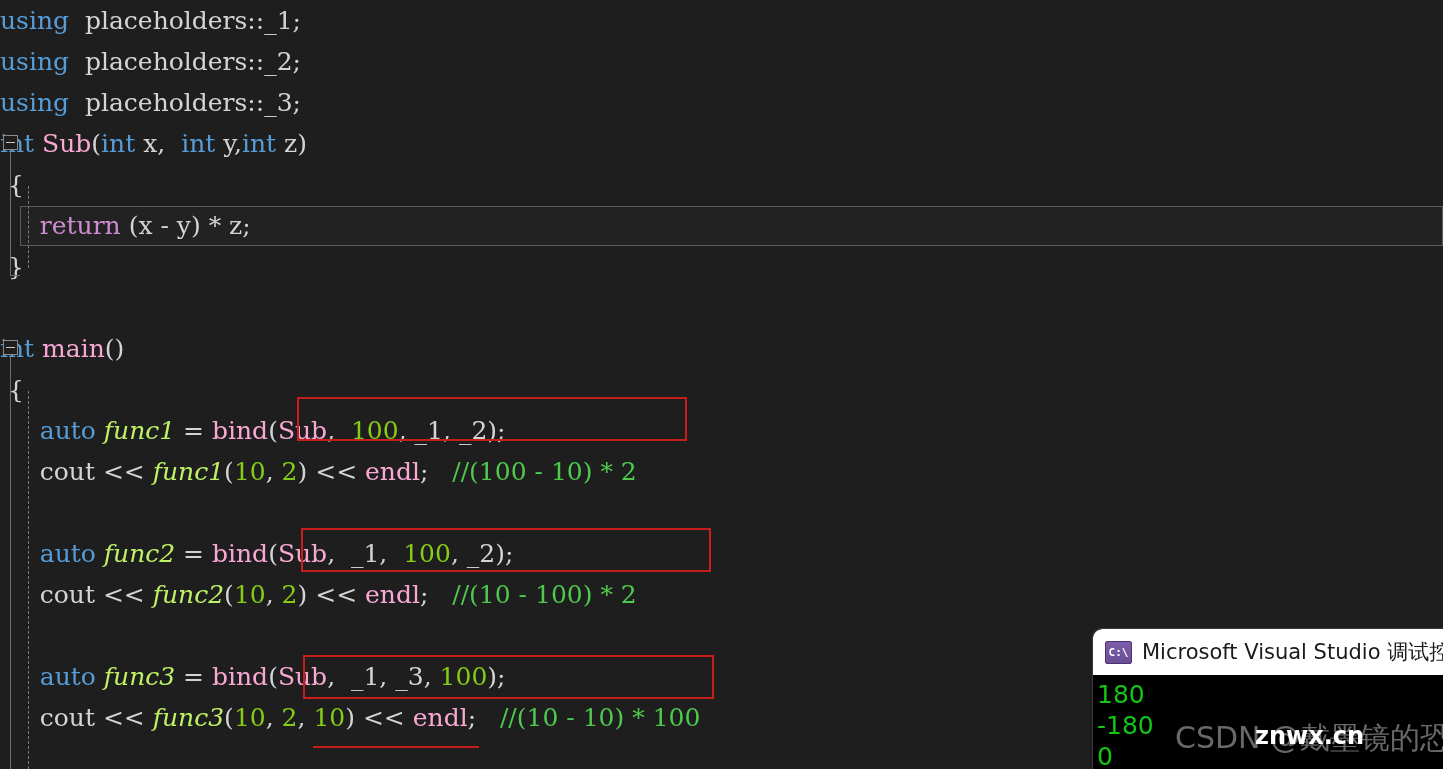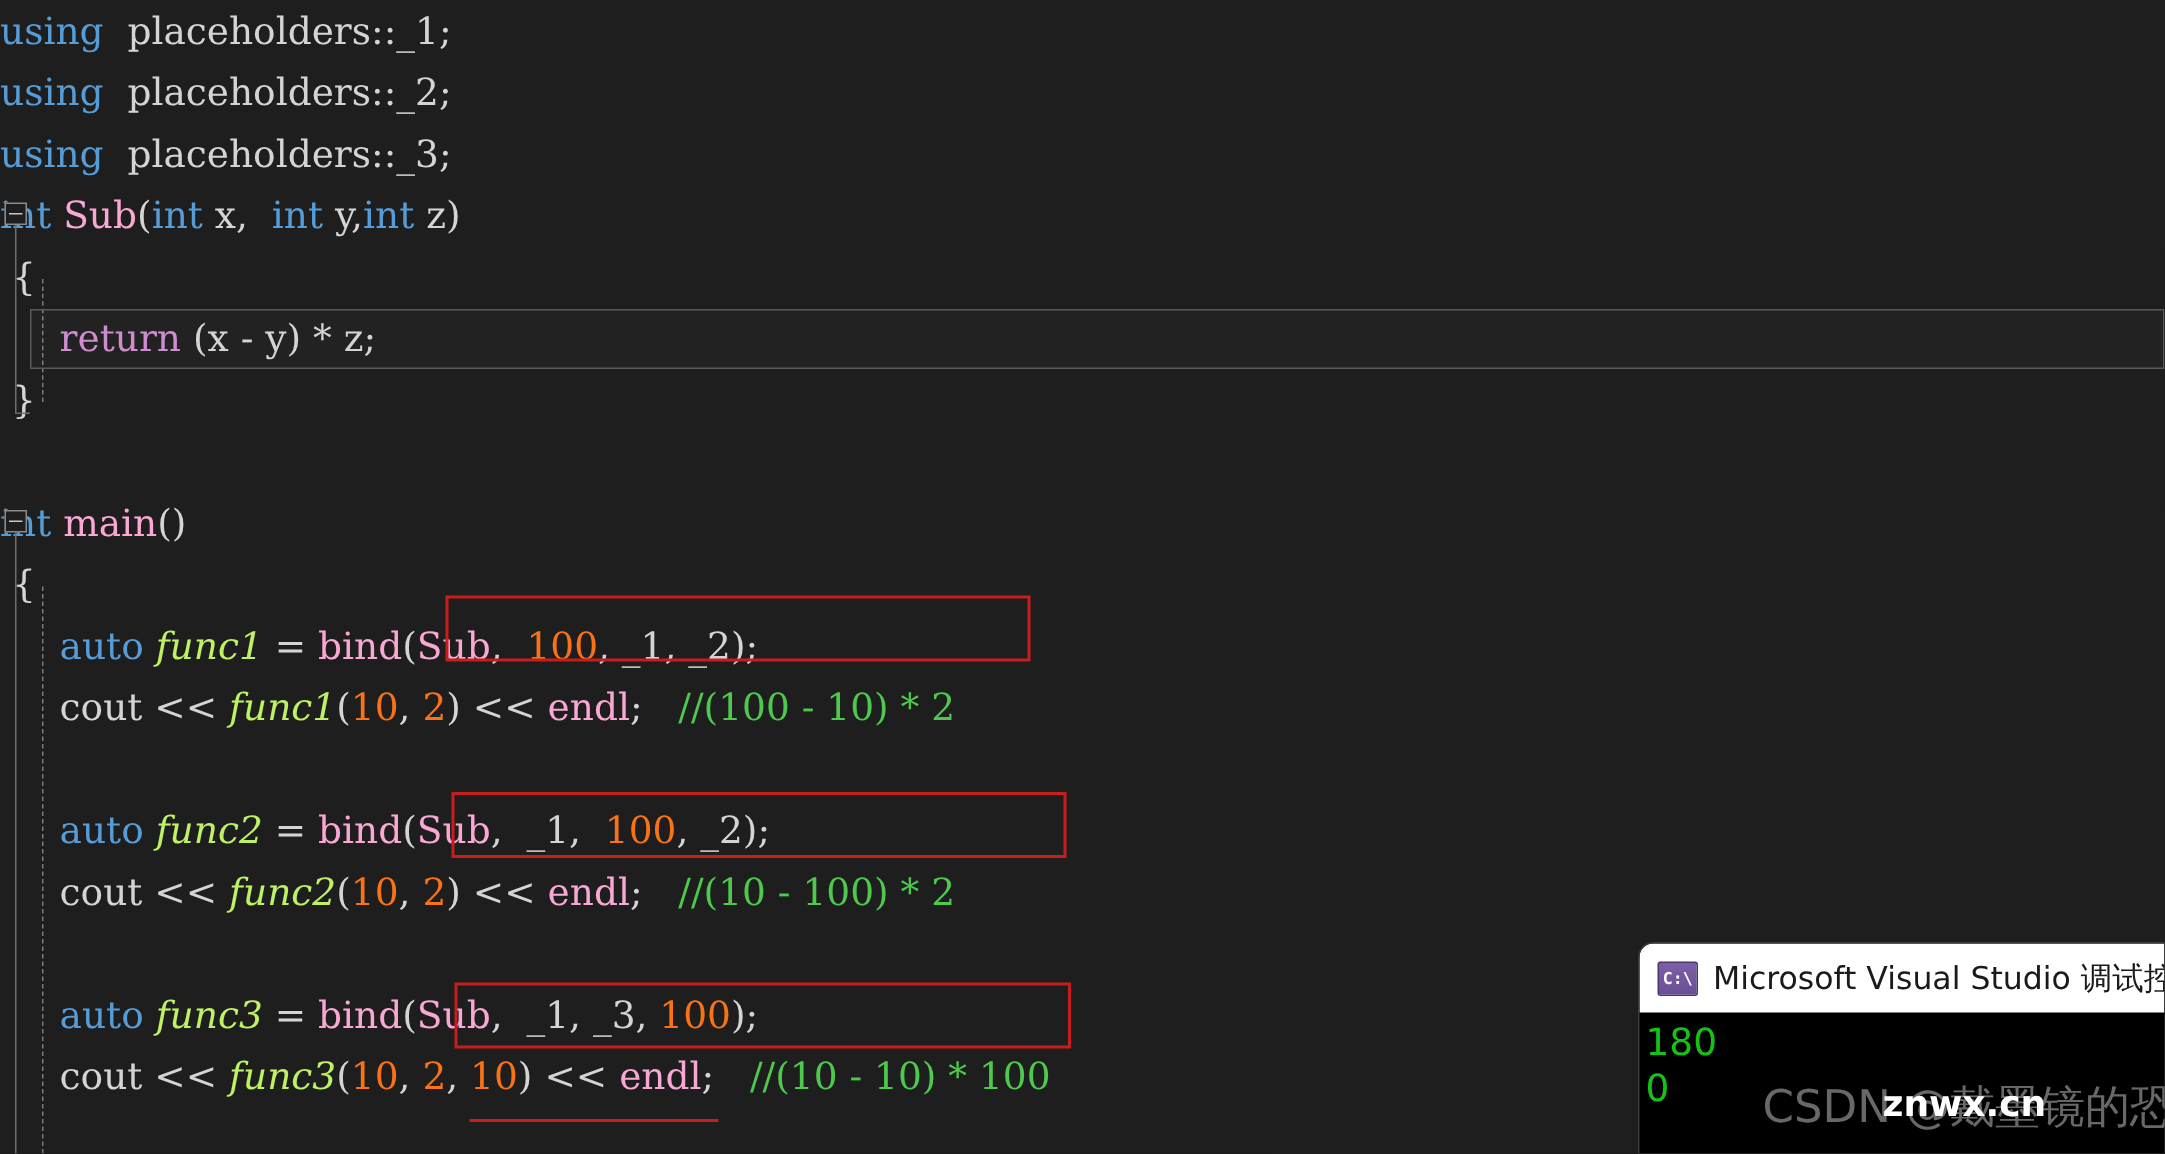--- a/index.html
+++ b/index.html
@@ -36,21 +36,21 @@
     white-space: pre;
     color: #d4d4d4;
   }
 
   
   .kw      { color: #569cd6; }      
   .ret     { color: #d08ad0; }      
   .fn      { color: #f9a8d4; }      
   .var     { color: #bef264; font-style: italic; }      
   .plain   { color: #d4d4d4; }
-  .num     { color: #f97316; margin-top: 36px; }      
+  .num     { color: #84cc16; margin-top: 36px; }      
   .cmt     { color: #4ec94e; }
 
   
   .fold-box {
     position: absolute;
     width: 15px;
     height: 15px;
     border: 1px solid #8a8a8a;
     box-sizing: border-box;
     background: #1e1e1e;
@@ -198,18 +198,19 @@
   <div id="annotation-layer"><div class="red-box" style="left: 297px; top: 397px; width: 390px; height: 44px;"></div><div class="red-box" style="left: 301px; top: 528px; width: 410px; height: 44px;"></div><div class="red-box" style="left: 303px; top: 655px; width: 411px; height: 44px;"></div><div class="red-underline" style="left: 313px; top: 746px; width: 166px;"></div></div>
 </div>
 
 <div id="console-window">
   <div id="console-titlebar">
     <div id="console-icon">C:\</div>
     <div id="console-title-text">Microsoft Visual Studio 调试控制台</div>
   </div>
   <div id="console-body">
       <div class="console-line">180</div>
+      <div class="console-line">-180</div>
       <div class="console-line">0</div>
     </div>
 </div>
 
 <div id="watermark">CSDN @戴墨镜的恐龙</div>
 <div id="watermark-overlay">znwx.cn</div>
 
 </body></html>

